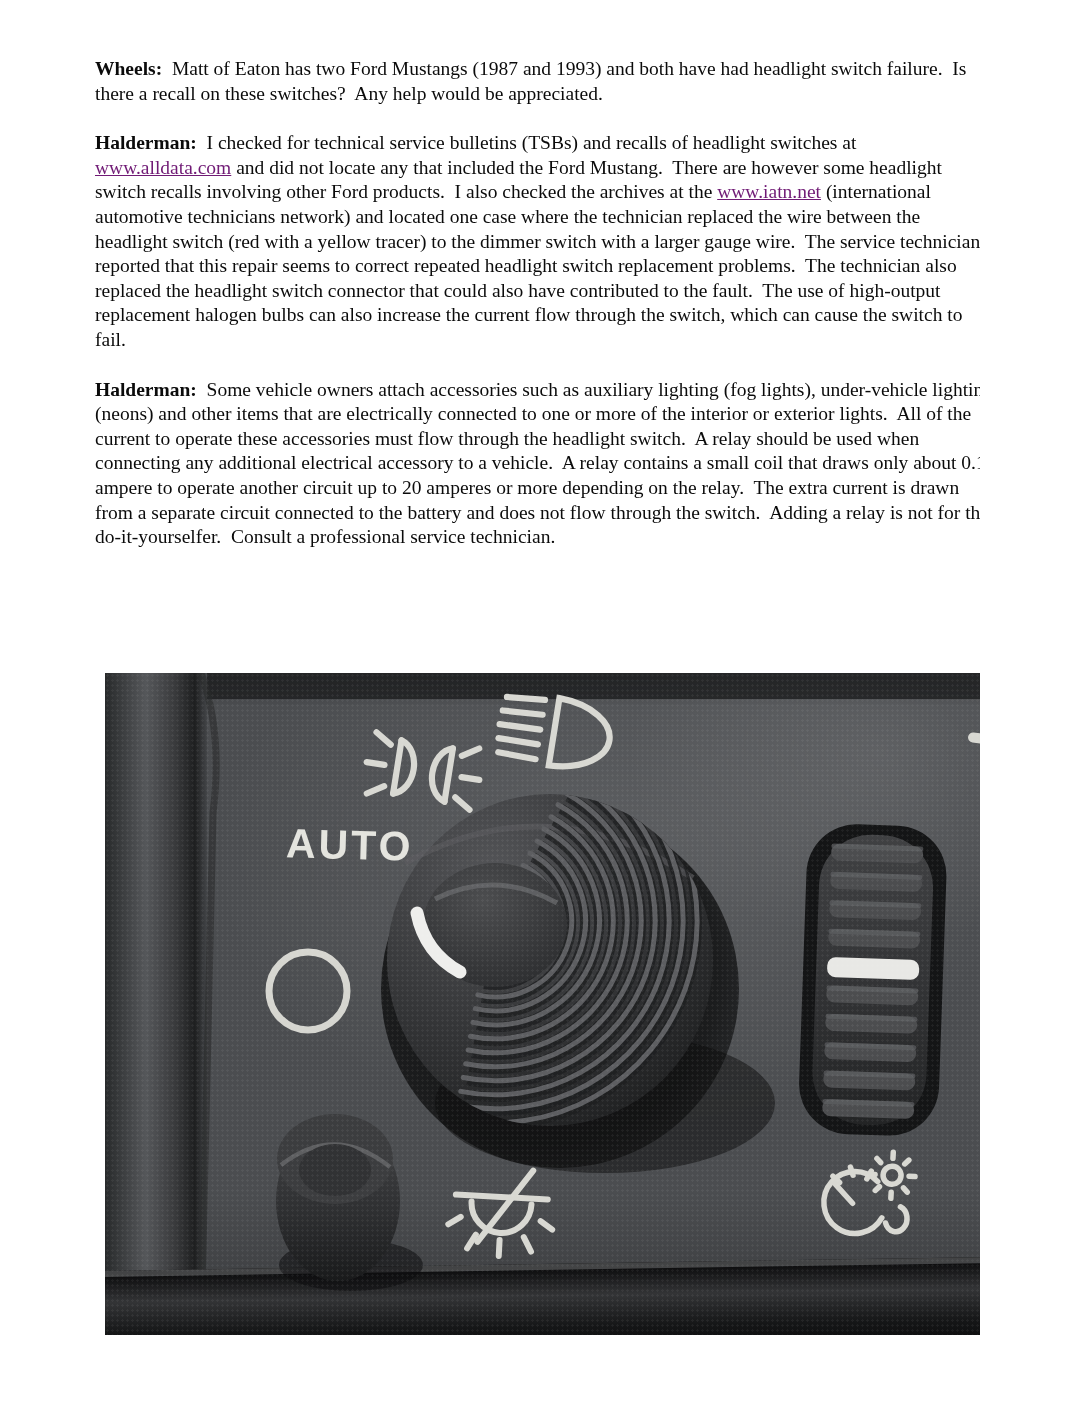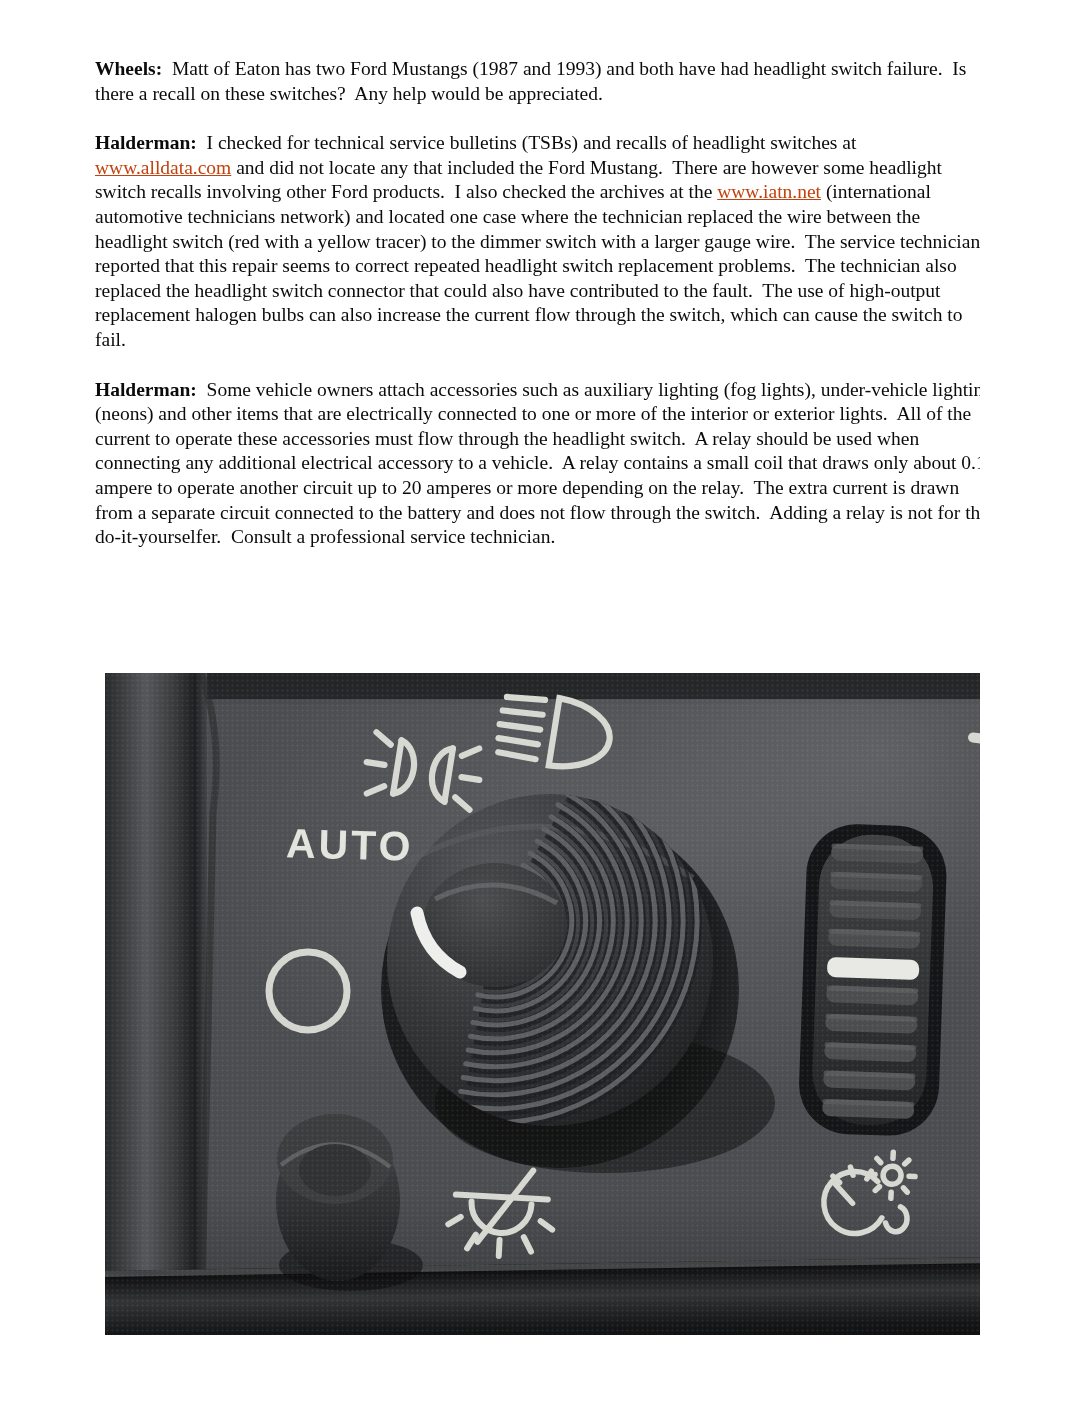--- a/index.html
+++ b/index.html
@@ -2,21 +2,21 @@
 <html><head>
 <meta charset="utf-8">
 <style>
   html,body{margin:0;padding:0;background:#ffffff;}
   .page{position:relative;width:980px;height:1408px;background:#ffffff;overflow:hidden;
         font-family:"Liberation Serif", serif;}
   .text-block{position:absolute;left:95px;top:57px;width:900px;color:#0b0b0b;
         font-size:19.5px;line-height:24.6px;}
   .text-block p{margin:0 0 25px 0;}
   .speaker{font-weight:bold;}
-  .doc-link{color:#c2410c;text-decoration:underline;cursor:pointer;}
+  .doc-link{color:#701a75;text-decoration:underline;cursor:pointer;}
   
   .photo{position:absolute;left:105px;top:673px;width:878px;height:662px;margin:0;
          background-color:#4b4d50;
          background-image:
            radial-gradient(ellipse 620px 420px at 58% 28%, rgba(255,255,255,0.10), rgba(255,255,255,0) 65%),
            radial-gradient(ellipse 420px 320px at 88% 12%, rgba(255,255,255,0.09), rgba(255,255,255,0) 60%),
            linear-gradient(180deg, rgba(0,0,0,0.30) 0%, rgba(0,0,0,0) 5%, rgba(0,0,0,0) 78%, rgba(0,0,0,0.25) 100%);
          overflow:hidden;}
   .photo .speckle{position:absolute;inset:0;
          background-image:radial-gradient(rgba(255,255,255,0.055) 1px, rgba(0,0,0,0) 1.3px);

